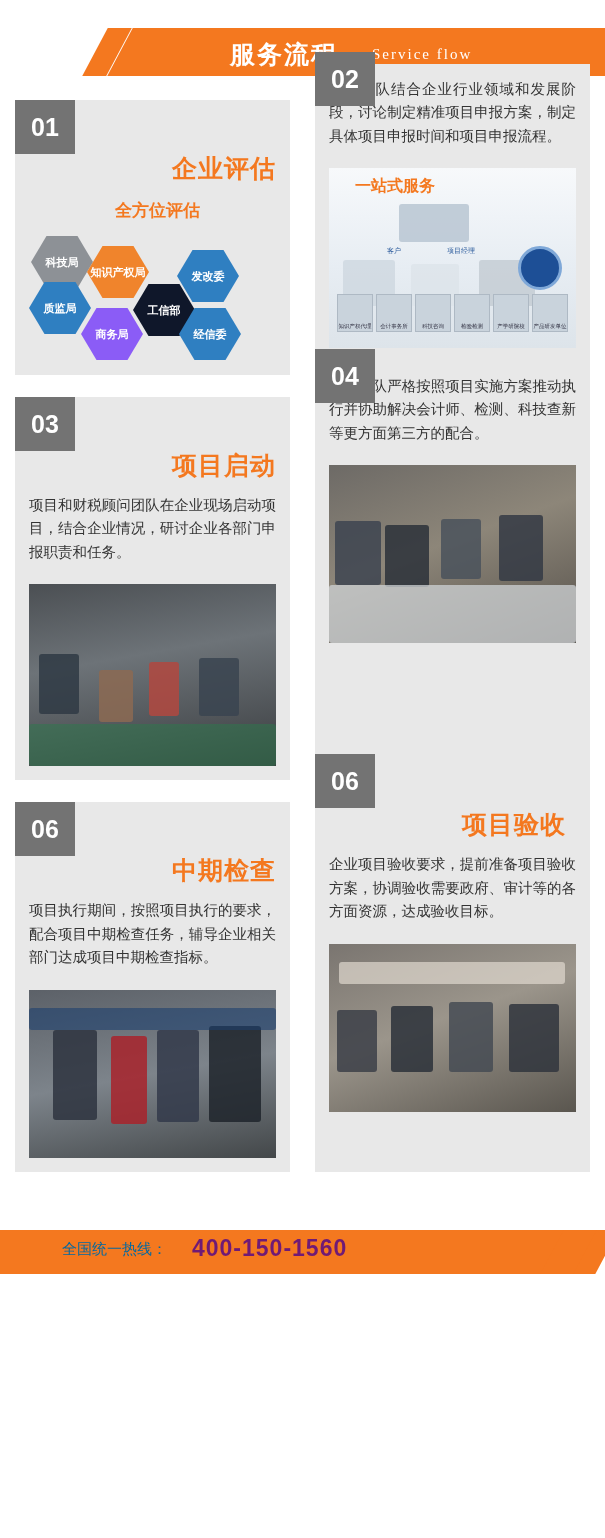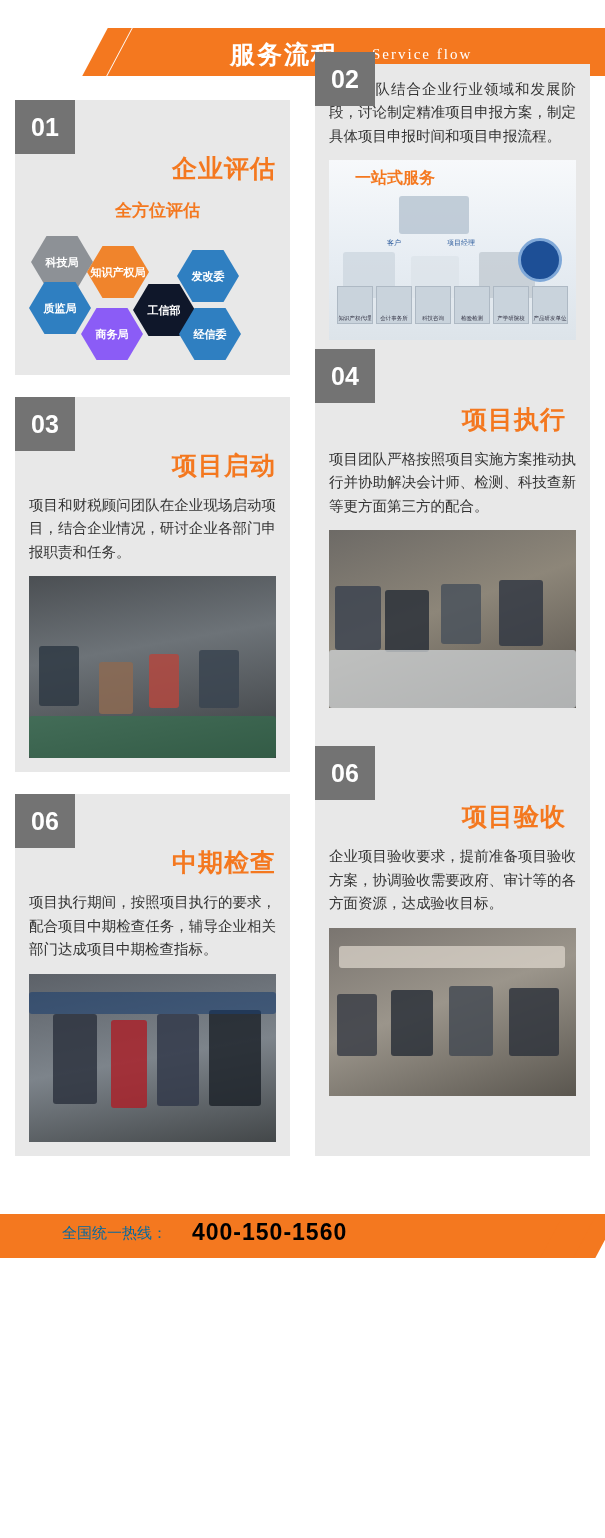--- a/index.html
+++ b/index.html
@@ -108,21 +108,21 @@
     font-size: 14.5px;
     line-height: 1.62;
     text-align: justify;
   }
 
   
   .card-raised { margin-top: -36px; }
 
   
   .photo {
-    margin-top: 12px;
+    margin-top: 20px;
     width: 100%;
     position: relative;
     overflow: hidden;
     background: #9aa2a8;
     text-decoration: underline;
   }
   .photo-meeting1 { height: 182px; background: linear-gradient(170deg,#4b4f53 0%,#6d7378 40%,#3a3d40 100%); }
   .photo-meeting2 { height: 178px; background: linear-gradient(160deg,#6d6a66 0%,#8d8679 45%,#55504a 100%); }
   .photo-meeting3 { height: 168px; background: linear-gradient(170deg,#5c6168 0%,#7d848b 50%,#434749 100%); }
   .photo-meeting4 { height: 168px; background: linear-gradient(160deg,#7a7570 0%,#9b958b 45%,#5a564f 100%); }
@@ -241,21 +241,21 @@
   }
   .footer-text {
     position: absolute;
     left: 62px; top: 46px;
     color: #0369a1;
     font-size: 15px;
   }
   .footer-phone {
     position: absolute;
     left: 192px; top: 41px;
-    color: #000000;
+    color: #701a75;
     font-size: 23px;
     font-weight: bold;
     letter-spacing: 1px;
   }
 </style>
 </head>
 <body>
 
 <div class="header">
   <div class="header-accent"></div>
@@ -324,21 +324,20 @@
           <i style="left:70px;top:86px;width:34px;height:52px;background:#8c6a52;"></i>
           <i style="left:120px;top:78px;width:30px;height:54px;background:#b2483f;"></i>
           <i style="left:170px;top:74px;width:40px;height:58px;background:#3a4450;"></i>
           <i style="left:0px;top:140px;width:247px;height:42px;background:#2c7a4b;opacity:.5;"></i>
         </div>
       </div>
     </div>
 
     <div class="card card-raised">
       <div class="num-badge badge-out">04</div>
-      <div class="card-title shift" style="margin-top:28px;">项目执行</div>
       <div class="card-body">项目团队严格按照项目实施方案推动执行并协助解决会计师、检测、科技查新等更方面第三方的配合。</div>
       <div class="photo photo-meeting2">
         <div class="ph-figs">
           <i style="left:6px;top:56px;width:46px;height:64px;background:#3d4450;"></i>
           <i style="left:56px;top:60px;width:44px;height:62px;background:#2b313a;"></i>
           <i style="left:112px;top:54px;width:40px;height:60px;background:#4a525c;"></i>
           <i style="left:170px;top:50px;width:44px;height:66px;background:#343a44;"></i>
           <i style="left:0px;top:120px;width:247px;height:58px;background:#cfd3d6;opacity:.75;"></i>
         </div>
       </div>

